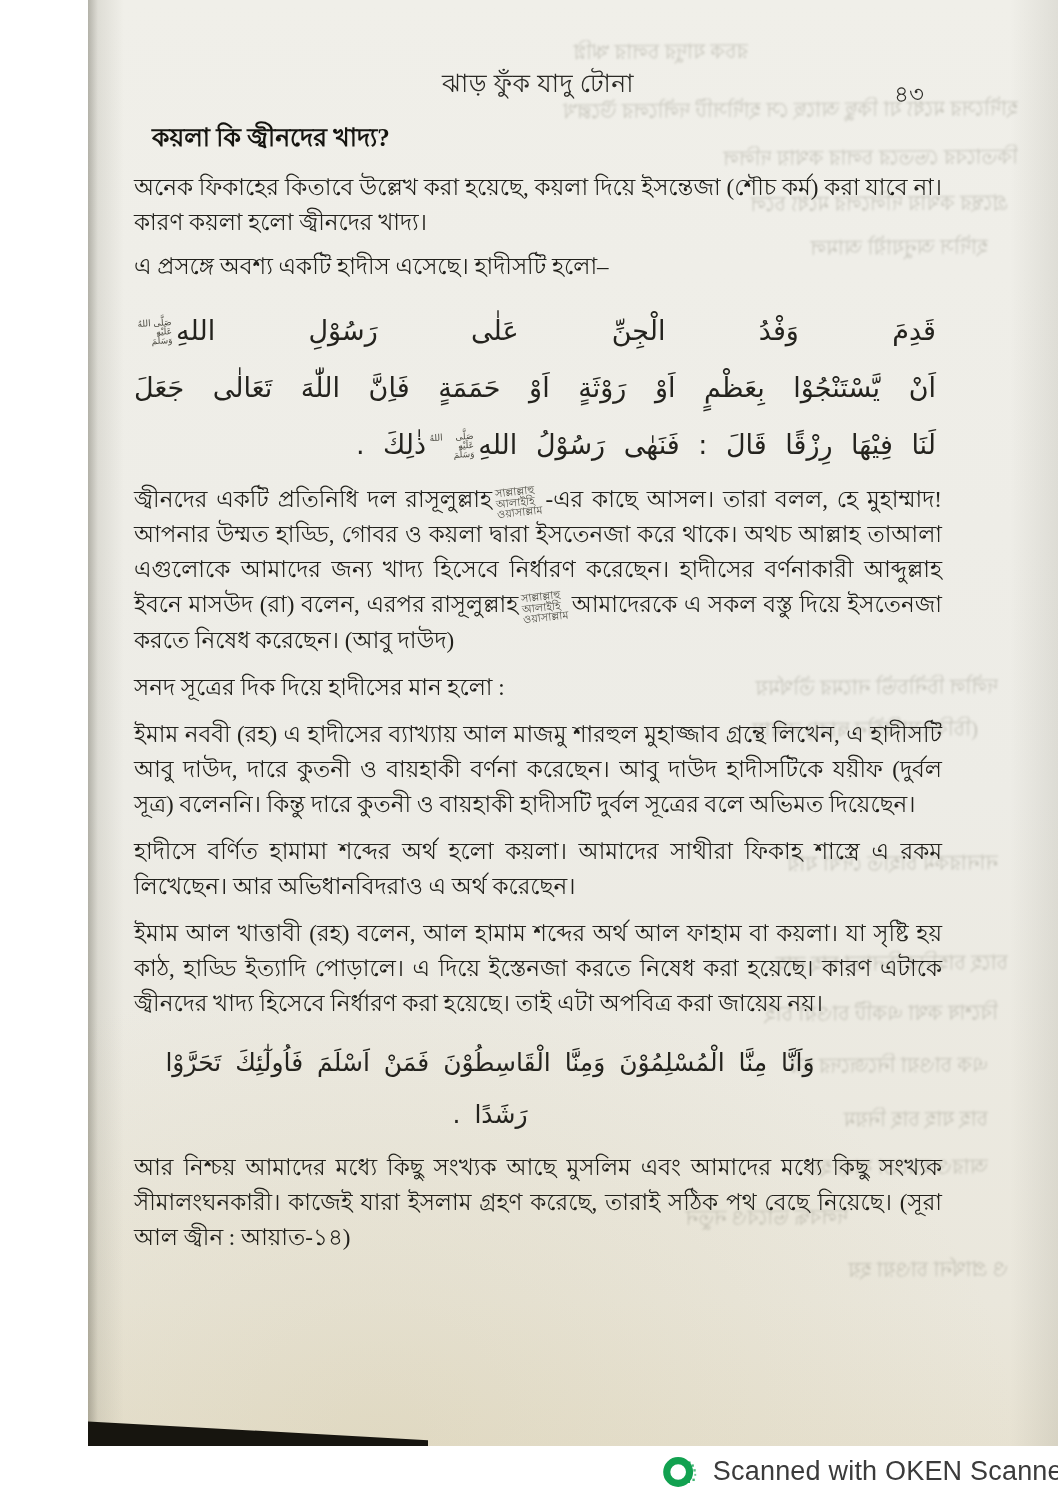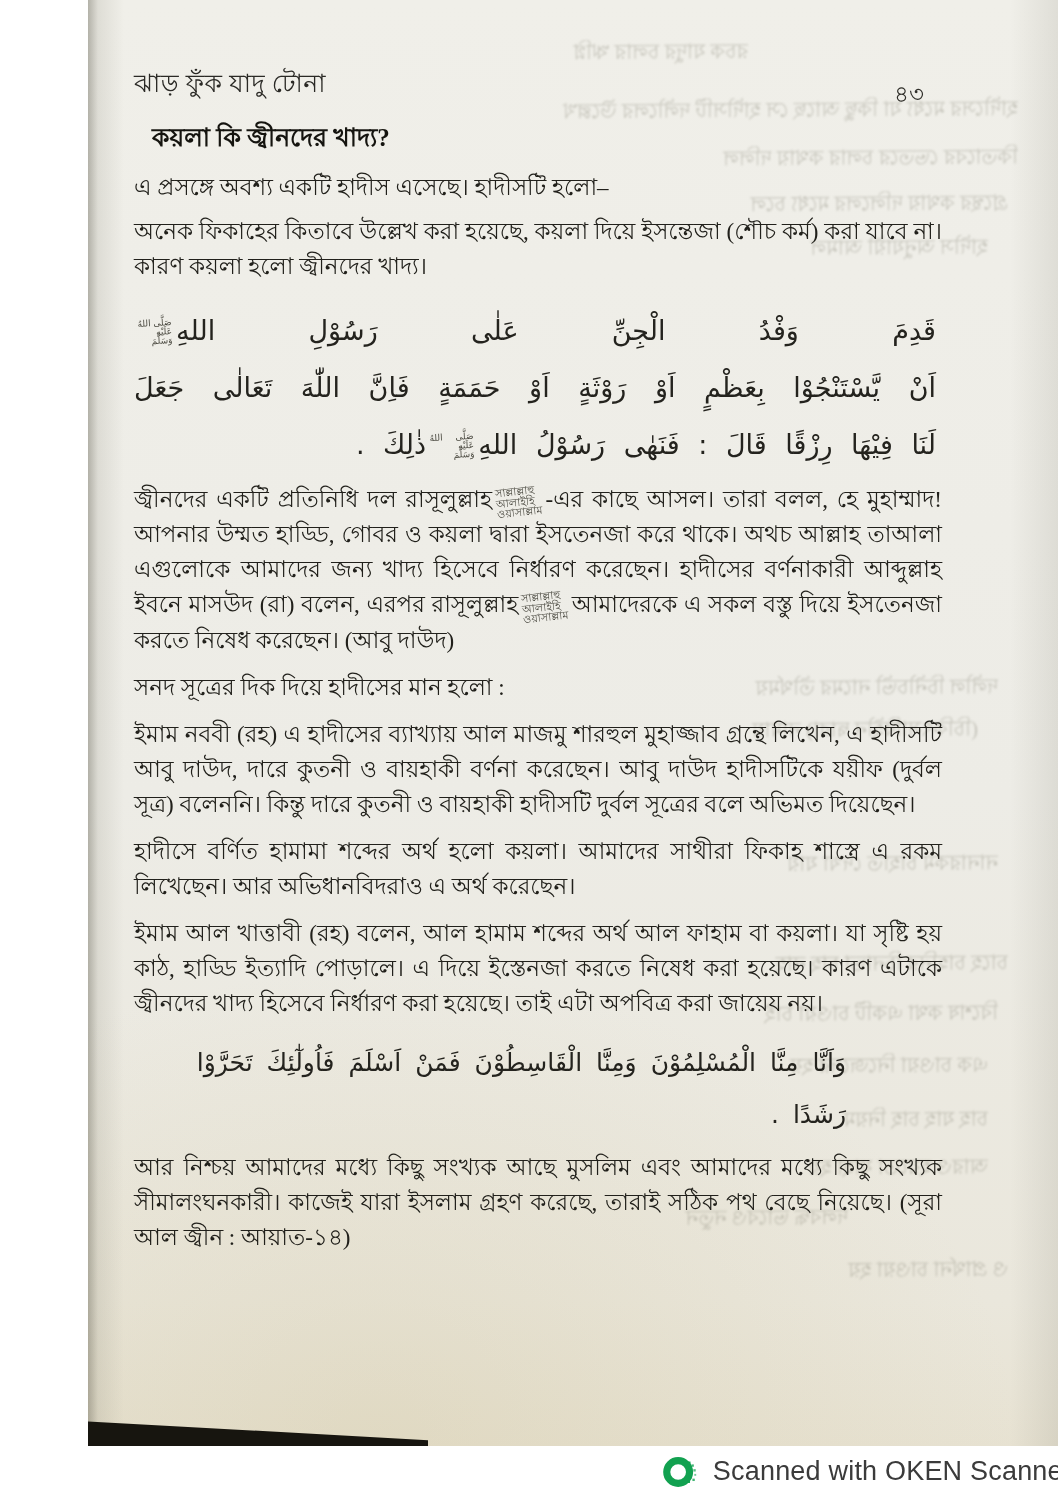--- a/index.html
+++ b/index.html
@@ -32,21 +32,21 @@
   
   .ghost{
     position:absolute;color:#8e8c7e;opacity:.42;filter:blur(1.1px);
     transform:scaleX(-1) rotate(.4deg);font-size:21px;line-height:24px;
     white-space:nowrap;overflow:hidden;pointer-events:none;
   }
   
   .content{position:absolute;left:46px;top:64px;width:808px;}
   .runhead{position:relative;height:44px;}
   .runhead-title{
-    display:block;font-size:25px;letter-spacing:.5px;color:#2a2925;
+    display:block;text-align:center;font-size:25px;letter-spacing:.5px;color:#2a2925;
   }
   .page-number{position:absolute;right:18px;top:12px;font-size:23px;color:#2f2e29;margin-left:41px;}
   h1.section-heading{
     margin:10px 0 6px 18px;font-size:25px;font-weight:bold;color:#15140f;
   }
   p.bn{
     margin:9px 0 0 0;font-size:23px;line-height:35px;text-align:justify;color:#21201b;
   }
   p.bn.tight{margin-top:12px;}
   
@@ -58,21 +58,21 @@
   .honorific span{display:block;}
   .honorific.ar{font-size:9px;line-height:9px;transform:rotate(-3deg);font-family:"DejaVu Sans",sans-serif;}
   
   .arabic-block{margin:18px 6px 6px 0;direction:rtl;}
   .ar-line{
     font-family:"DejaVu Sans",sans-serif;font-size:27px;line-height:57px;color:#24231e;
     text-align:justify;text-align-last:justify;
   }
   .ar-line.last{text-align:right;text-align-last:right;word-spacing:10px;}
   .ayah{
-    margin:16px 96px 4px 0;direction:rtl;text-align:right;
+    margin:16px 96px 4px 0;direction:rtl;text-align:center;
     font-family:"DejaVu Sans",sans-serif;font-size:25px;line-height:52px;color:#24231e;
     word-spacing:6px;
   }
   
   .scan-footer{
     position:absolute;left:0;top:1446px;width:1044px;height:51px;background:#ffffff;
     display:flex;align-items:center;justify-content:flex-end;gap:13px;
     font-family:"Liberation Sans","DejaVu Sans",sans-serif;
     padding-left:28px;
   }
@@ -102,23 +102,23 @@
 
   <div class="content">
 
     <div class="runhead">
       <span class="runhead-title">ঝাড় ফুঁক যাদু টোনা</span>
       <span class="page-number">৪৩</span>
     </div>
 
     <h1 class="section-heading">কয়লা কি জ্বীনদের খাদ্য?</h1>
 
+    <p class="bn">অনেক ফিকাহের কিতাবে উল্লেখ করা হয়েছে, কয়লা দিয়ে ইসন্তেজা (শৌচ কর্ম) করা যাবে না। কারণ কয়লা হলো জ্বীনদের খাদ্য।</p>
+
     <p class="bn">এ প্রসঙ্গে অবশ্য একটি হাদীস এসেছে। হাদীসটি হলো–</p>
-
-    <p class="bn">অনেক ফিকাহের কিতাবে উল্লেখ করা হয়েছে, কয়লা দিয়ে ইসন্তেজা (শৌচ কর্ম) করা যাবে না। কারণ কয়লা হলো জ্বীনদের খাদ্য।</p>
 
     <div class="arabic-block">
       <div class="ar-line">
         <span>قَدِمَ وَفْدُ الْجِنِّ عَلٰى رَسُوْلِ اللهِ</span><span class="honorific ar"><span>صَلَّى اللهُ</span><span>عَلَيْهِ</span><span>وَسَلَّمَ</span></span>
       </div>
       <div class="ar-line">اَنْ يَّسْتَنْجُوْا بِعَظْمٍ اَوْ رَوْثَةٍ اَوْ حَمَمَةٍ فَاِنَّ اللّٰهَ تَعَالٰى جَعَلَ</div>
       <div class="ar-line last">
         <span>لَنَا فِيْهَا رِزْقًا قَالَ : فَنَهٰى رَسُوْلُ اللهِ</span><span class="honorific ar"><span>صَلَّى اللهُ</span><span>عَلَيْهِ</span><span>وَسَلَّمَ</span></span><span>ذٰلِكَ .</span>
       </div>
     </div>

